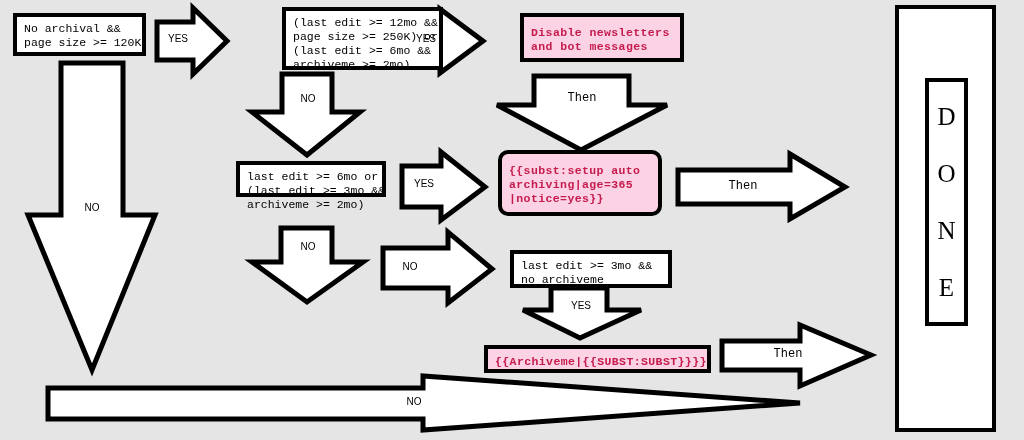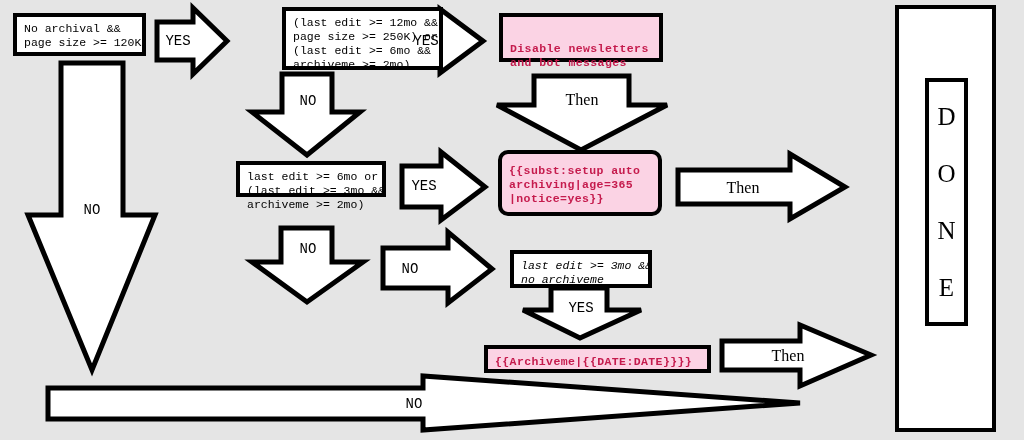--- a/index.html
+++ b/index.html
@@ -29,29 +29,29 @@
     letter-spacing: 0px;
   }
   .node.pink {
     background: #fbd3e4;
     color: #c51b4d;
     font-weight: bold;
     letter-spacing: 0.4px;
   }
   .arrow-label {
     position: absolute;
-    font-family: Liberation Mono, monospace;
-    font-size: 14px;
+    font-family: Liberation Sans, sans-serif;
+    font-size: 10px;
     color: #000000;
     white-space: nowrap;
     text-align: center;
   }
   .arrow-label.mono {
-    font-family: Liberation Serif, serif;
-    font-size: 16px;
+    font-family: Liberation Mono, monospace;
+    font-size: 12px;
   }
   svg.shape {
     position: absolute;
     left: 0;
     top: 0;
     width: 1024px;
     height: 440px;
     pointer-events: none;
   }
   .done-outer {
@@ -110,35 +110,35 @@
   </svg>
 
   <div class="node" style="left:13px; top:13px; width:133px; height:43px;">No archival &amp;&amp;
 page size &gt;= 120K</div>
 
   <div class="node" style="left:235px; top:7px; width:161px; height:63px;margin-left:47px;">(last edit &gt;= 12mo &amp;&amp;
 page size &gt;= 250K) or
 (last edit &gt;= 6mo &amp;&amp;
 archiveme &gt;= 2mo)</div>
 
-  <div class="node pink" style="left:499px; top:13px; width:164px; height:49px; padding-top:25px;">Disable newsletters
+  <div class="node pink" style="left:520px; top:13px; width:164px; height:49px; padding-top:9px;">Disable newsletters
 and bot messages</div>
 
   <div class="node" style="left:236px; top:161px; width:150px; height:36px;font-family:Liberation Mono, monospace;">last edit &gt;= 6mo or
 (last edit &gt;= 3mo &amp;&amp;
 archiveme &gt;= 2mo)</div>
 
   <div class="node pink" style="left:498px; top:150px; width:164px; height:66px; padding-top:10px;border-radius:10px;">{{subst:setup auto
 archiving|age=365
 |notice=yes}}</div>
 
-  <div class="node" style="left:510px; top:250px; width:142px; height:38px;font-style:italic;">last edit &gt;= 3mo &amp;&amp;
+  <div class="node" style="left:510px; top:250px; width:162px; height:38px;">last edit &gt;= 3mo &amp;&amp;
 no archiveme</div>
 
-  <div class="node pink" style="left:484px; top:345px; width:227px; height:28px; padding-top:6px;">{{Archiveme|{{DATE:DATE}}}}</div>
+  <div class="node pink" style="left:484px; top:345px; width:227px; height:28px; padding-top:6px;">{{Archiveme|{{SUBST:SUBST}}}}</div>
 
   <div class="done-outer" style="left:895px; top:5px; width:101px; height:427px;"></div>
   <div class="done-inner" style="left:925px; top:78px; width:43px; height:248px;">
     <span>D</span>
     <span>O</span>
     <span>N</span>
     <span>E</span>
   </div>
 
   <div class="arrow-label" style="left:160px; top:33px; width:36px;">YES</div>

